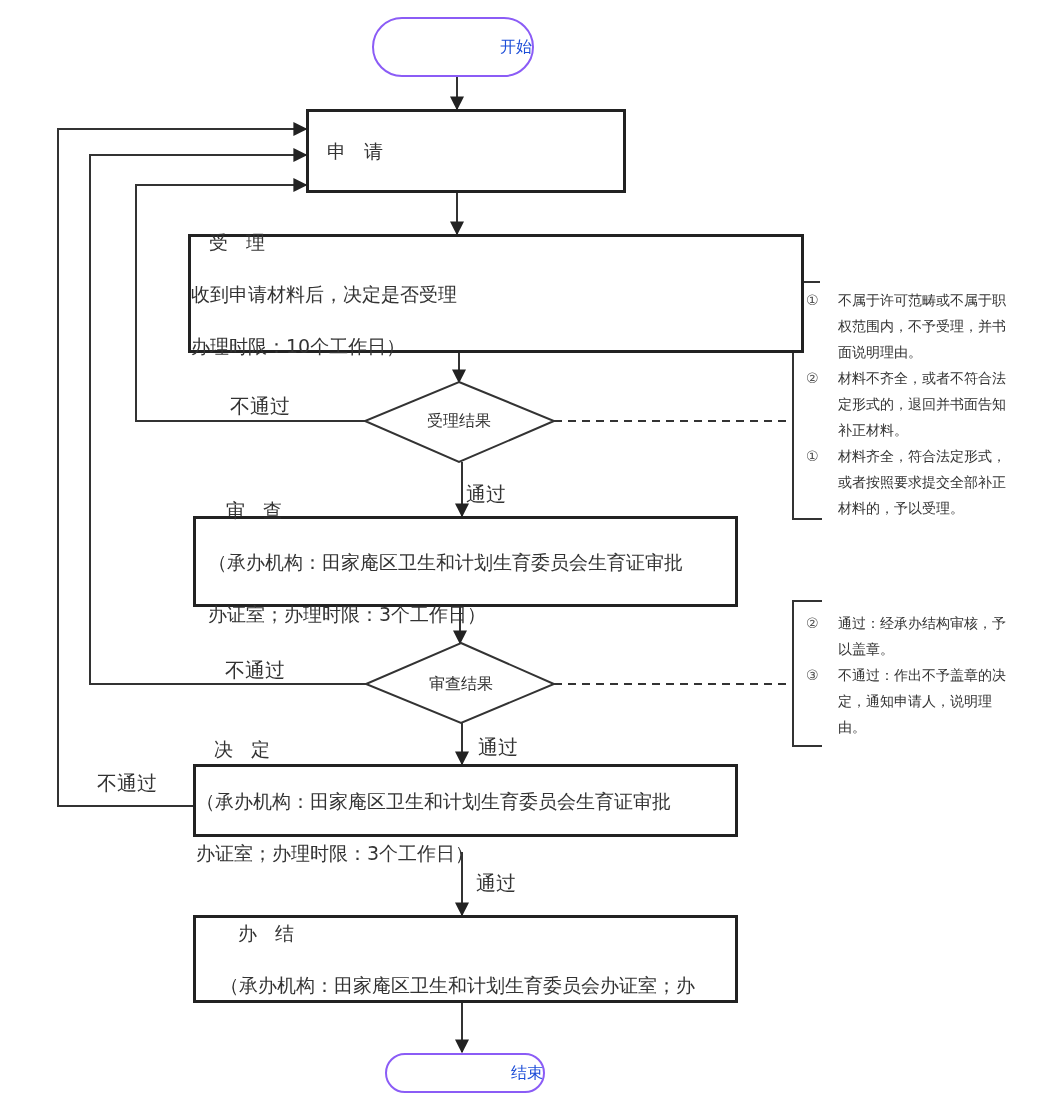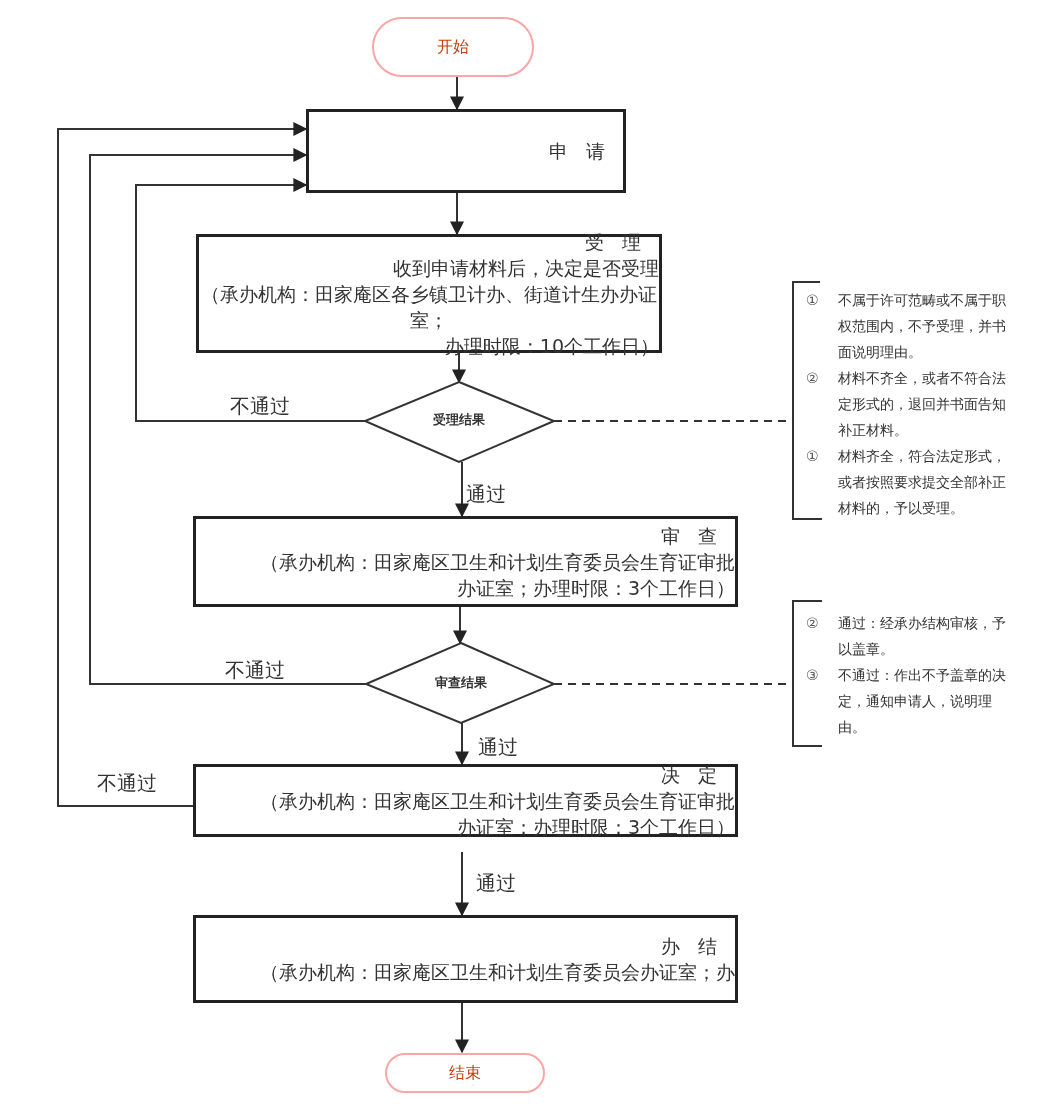--- a/index.html
+++ b/index.html
@@ -1,26 +1,26 @@
 <!DOCTYPE html>
 <html><head>
 <meta charset="utf-8">
 <style>
   html, body { margin: 0; padding: 0; background: #ffffff; }
   body { width: 1038px; height: 1116px; position: relative; overflow: hidden;
          font-family: "DejaVu Sans", "Liberation Sans", sans-serif; color: #222; }
   svg#flow { position: absolute; left: 0; top: 0; }
   .box { position: absolute; border: 3px solid #222; background: #fff; box-sizing: border-box;
-         display: flex; flex-direction: column; align-items: flex-end; justify-content: center;
-         text-align: center; font-size: 19px; line-height: 26px; color: #333; }
-  .terminal { position: absolute; border: 2px solid #fca5a5; border-radius: 40px; background: #fff;
-              box-sizing: border-box; display: flex; align-items: center; justify-content: center;
-              font-size: 16px; color: #c2410c; }
+         display: flex; flex-direction: column; align-items: flex-start; justify-content: center;
+         text-align: center; font-size: 19px; line-height: 26px; color: #333; gap: 26px; }
+  .terminal { position: absolute; border: 2px solid #8b5cf6; border-radius: 40px; background: #fff;
+              box-sizing: border-box; display: flex; align-items: center; justify-content: flex-end;
+              font-size: 16px; color: #1d4ed8; }
   .title-spaced { letter-spacing: 18px; margin-left: 18px; }
-  .dlabel { position: absolute; font-size: 13px; color: #333; text-align: center; width: 120px; font-weight: bold; }
+  .dlabel { position: absolute; font-size: 16px; color: #333; text-align: center; width: 120px; }
   .elabel { position: absolute; font-size: 20px; color: #333; white-space: nowrap; }
   .note { position: absolute; font-size: 14px; line-height: 26px; color: #333; }
   .note .item { position: relative; padding-left: 32px; }
   .note .num { position: absolute; left: 0; top: 0; font-size: 14px; color: #555; }
 </style>
 </head>
 <body>
 
 <svg id="flow" width="1038" height="1116">
   <defs>
@@ -55,24 +55,23 @@
   <span>开始</span>
 </div>
 <div class="terminal" style="left:385px;top:1053px;width:160px;height:40px;">
   <span>结束</span>
 </div>
 
 <div class="box" style="left:306px;top:109px;width:320px;height:84px;">
   <div class="title-spaced">申请</div>
 </div>
 
-<div class="box" style="left:196px;top:234px;width:466px;height:119px;">
+<div class="box" style="left:188px;top:234px;width:616px;height:119px;">
   <div class="title-spaced">受理</div>
   <div>收到申请材料后，决定是否受理</div>
-  <div>（承办机构：田家庵区各乡镇卫计办、街道计生办办证室；</div>
   <div>办理时限：10个工作日）</div>
 </div>
 
 <div class="box" style="left:193px;top:516px;width:545px;height:91px;padding-left:12px;">
   <div class="title-spaced">审查</div>
   <div>（承办机构：田家庵区卫生和计划生育委员会生育证审批</div>
   <div>办证室；办理时限：3个工作日）</div>
 </div>
 
 <div class="box" style="left:193px;top:764px;width:545px;height:73px;">

